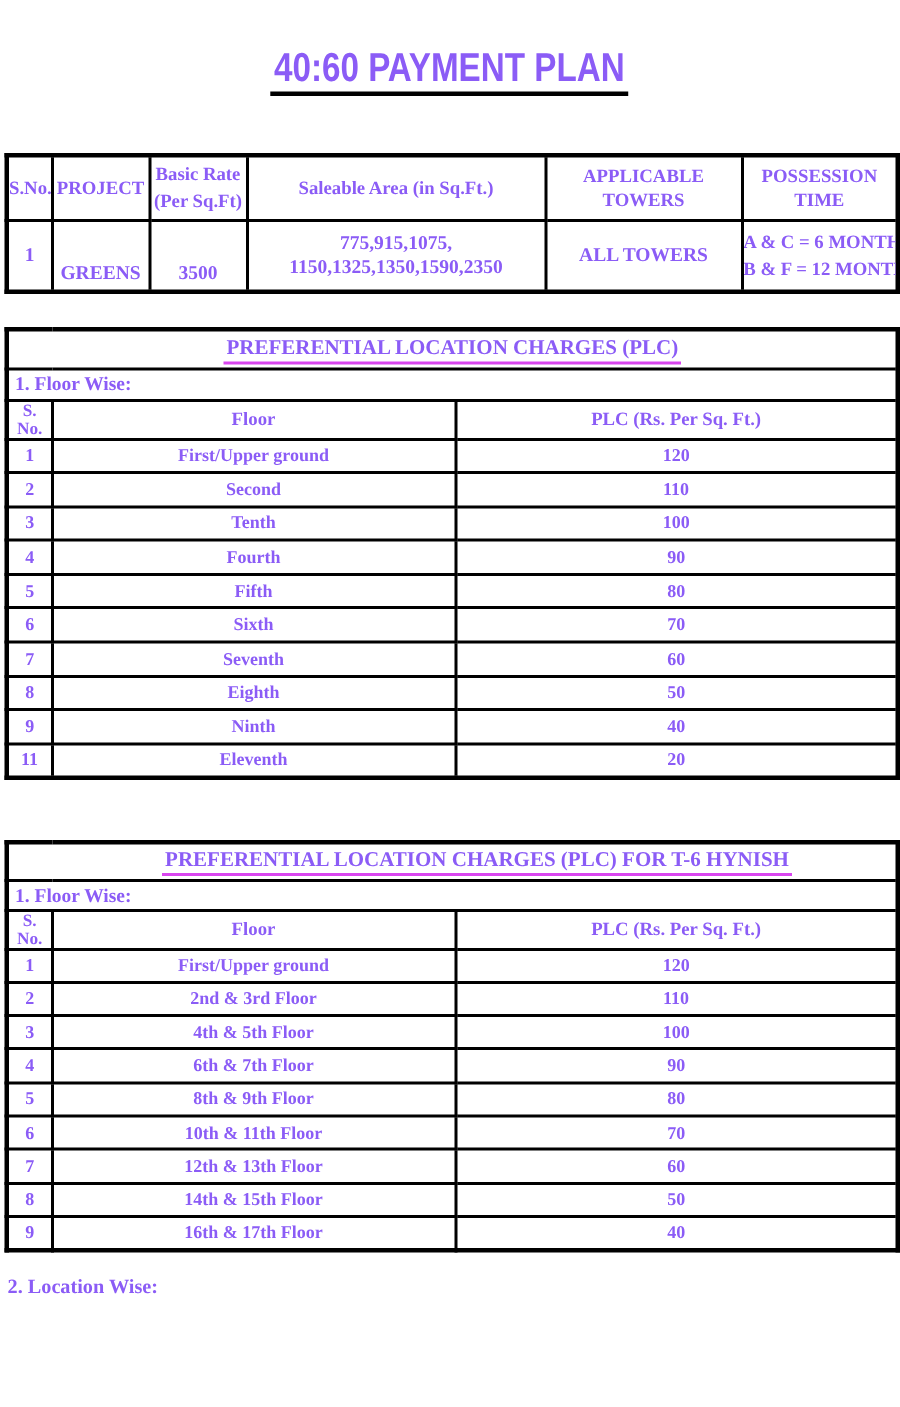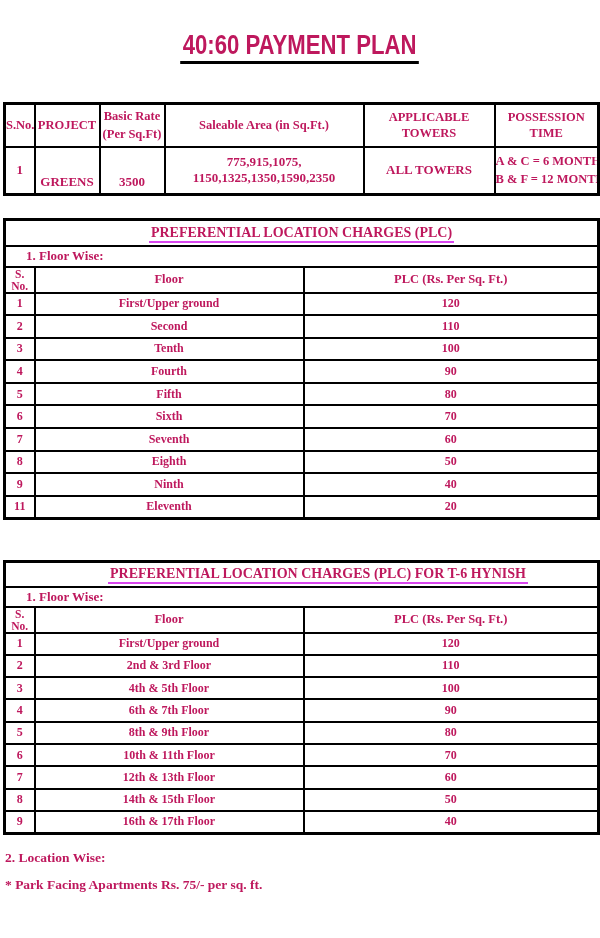--- a/index.html
+++ b/index.html
@@ -4,21 +4,21 @@
 <style>
   * { box-sizing: border-box; }
   html, body { margin: 0; padding: 0; background: #fff; }
   .page {
     position: relative;
     width: 600px;
     height: 938px;
     background: #ffffff;
     font-family: "Liberation Serif", "DejaVu Serif", serif;
     font-weight: bold;
-    color: #be185d;
+    color: #8b5cf6;
     overflow: hidden;
   }
 
   
   .main-title {
     position: absolute;
     top: 25px;
     left: 0;
     right: 0;
     margin: 0;
@@ -79,21 +79,21 @@
   .plc .title-row .u {
     display: inline-block;
     font-size: 14px;
     border-bottom: 2px solid #d946ef;
     padding: 0 2px 0 2px;
     white-space: nowrap;
   }
   .plc .section-row td {
     text-align: left;
     font-size: 13px;
-    padding-left: 20px;
+    padding-left: 4px;
     vertical-align: middle;
     margin-left: 16px;
   }
   .plc .head-row th {
     font-size: 12.5px;
     vertical-align: middle;
     border-radius: 12px;
   }
   .plc .head-row th:first-child { font-size: 11.5px; }
   .plc tbody td {
@@ -320,16 +320,15 @@
             <td>9</td>
             <td>16th &amp; 17th Floor</td>
             <td>40</td>
           </tr>
         </tbody>
     </table>
   </div>
 
   <div class="footer">
     <p>2. Location Wise:</p>
-    <p>* Park Facing Apartments Rs. 75/- per sq. ft.</p>
   </div>
 
 </div>
 
 </body></html>

